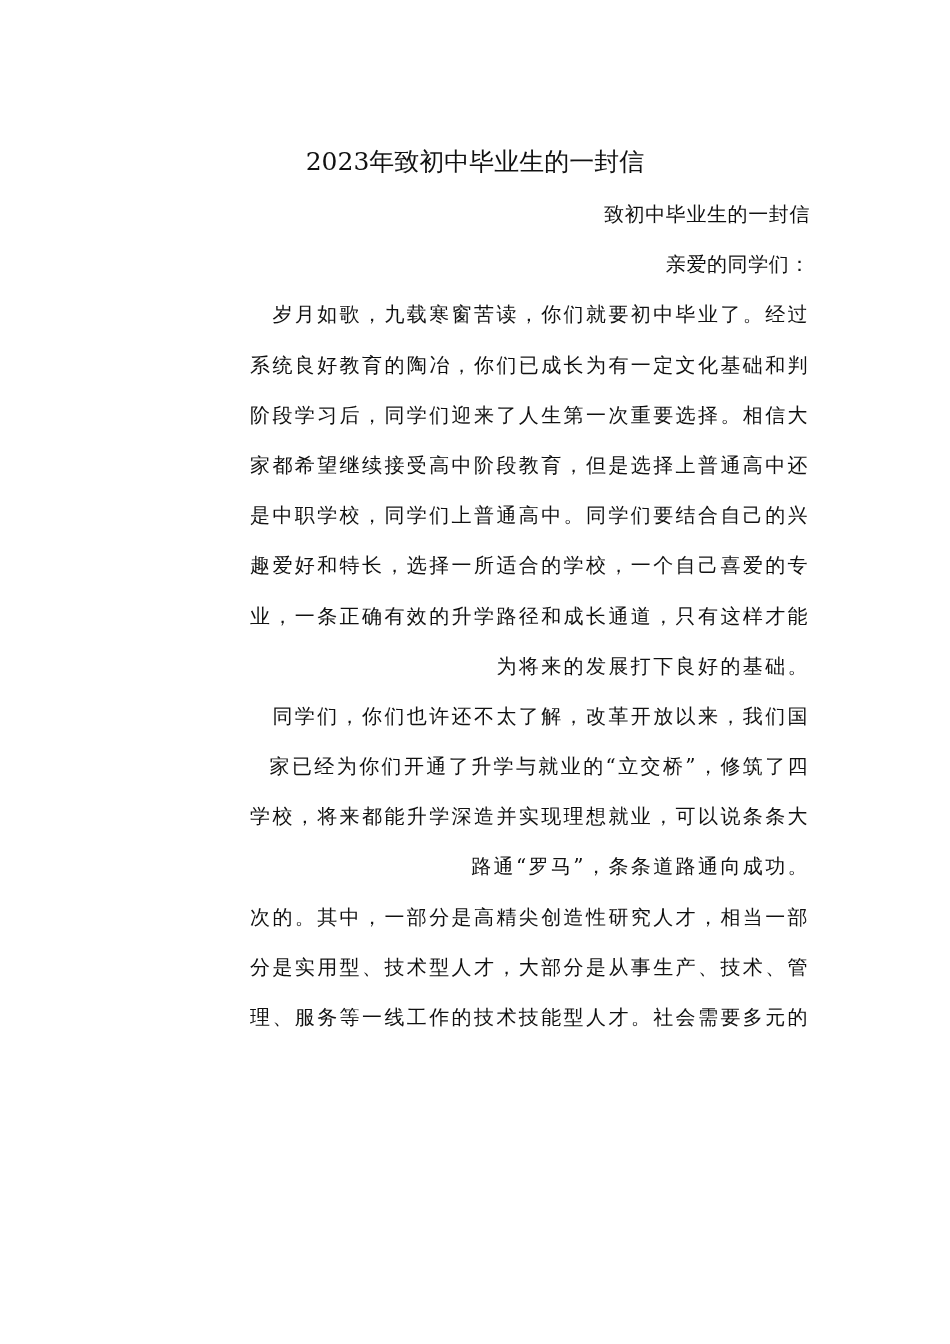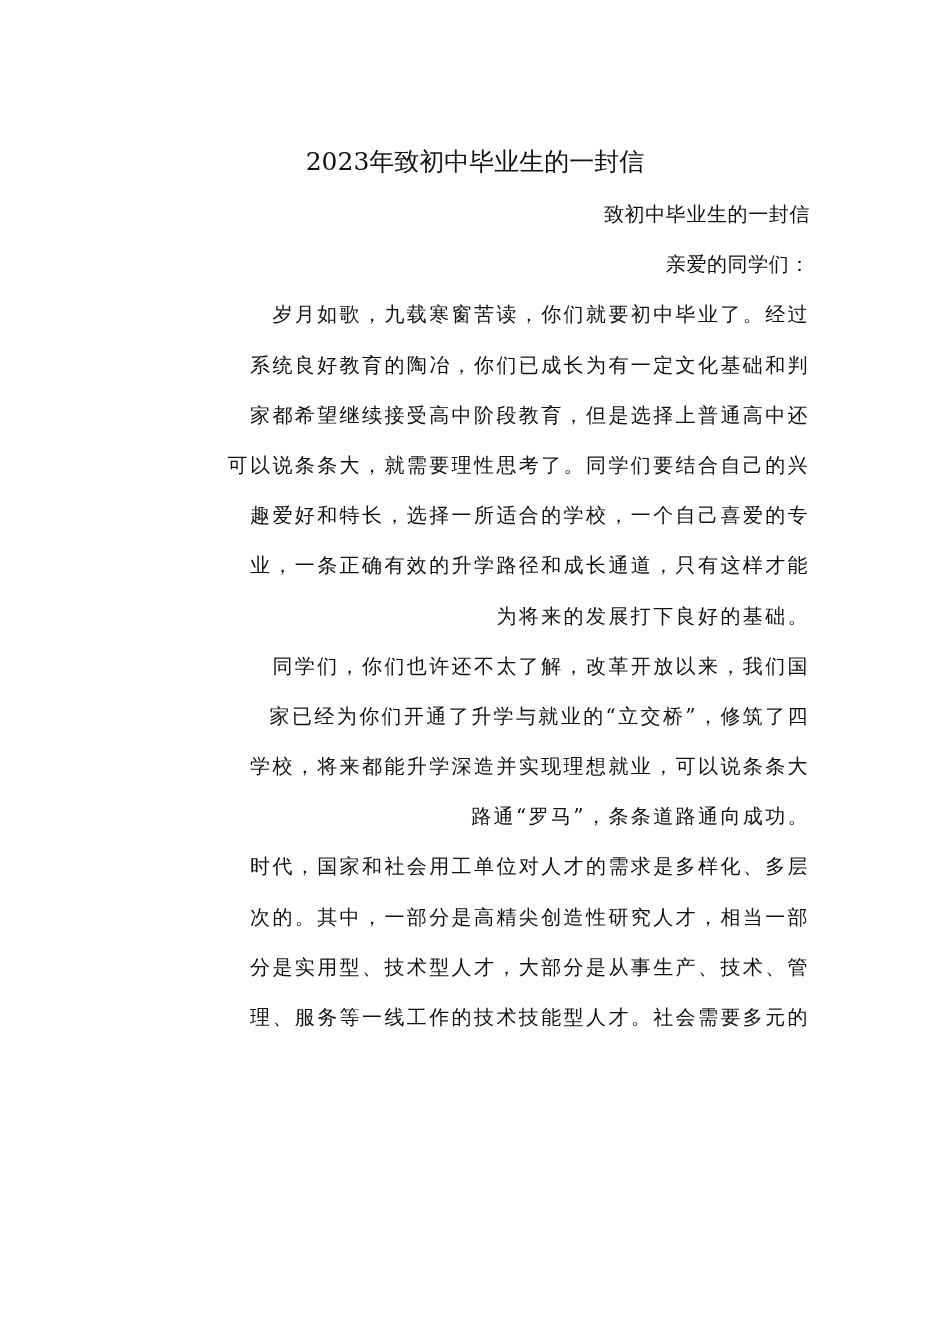--- a/index.html
+++ b/index.html
@@ -66,34 +66,34 @@
 <div class="page">
   <div class="doc-title">2023年致初中毕业生的一封信</div>
 
   <div class="doc-body">
     <span class="line subtitle">致初中毕业生的一封信</span>
     <span class="line indent salutation">亲爱的同学们：</span>
 
     <div>
       <span class="line indent">岁月如歌，九载寒窗苦读，你们就要初中毕业了。经过</span>
       <span class="line">系统良好教育的陶冶，你们已成长为有一定文化基础和判</span>
+      <span class="line">阶段学习后，同学们迎来了人生第一次重要选择。相信大</span>
       <span class="line">家都希望继续接受高中阶段教育，但是选择上普通高中还</span>
-      <span class="line">可以说条条大，就需要理性思考了。同学们要结合自己的兴</span>
+      <span class="line">是中职学校，同学们上普通高中。同学们要结合自己的兴</span>
       <span class="line">趣爱好和特长，选择一所适合的学校，一个自己喜爱的专</span>
       <span class="line">业，一条正确有效的升学路径和成长通道，只有这样才能</span>
       <span class="line">为将来的发展打下良好的基础。</span>
     </div>
 
     <div>
       <span class="line indent">同学们，你们也许还不太了解，改革开放以来，我们国</span>
       <span class="line">家已经为你们开通了升学与就业的“立交桥”，修筑了四</span>
       <span class="line">学校，将来都能升学深造并实现理想就业，可以说条条大</span>
       <span class="line">路通“罗马”，条条道路通向成功。</span>
     </div>
 
     <div>
-      <span class="line">时代，国家和社会用工单位对人才的需求是多样化、多层</span>
       <span class="line">次的。其中，一部分是高精尖创造性研究人才，相当一部</span>
       <span class="line">分是实用型、技术型人才，大部分是从事生产、技术、管</span>
       <span class="line">理、服务等一线工作的技术技能型人才。社会需要多元的</span>
     </div>
   </div>
 </div>
 
 </body></html>

